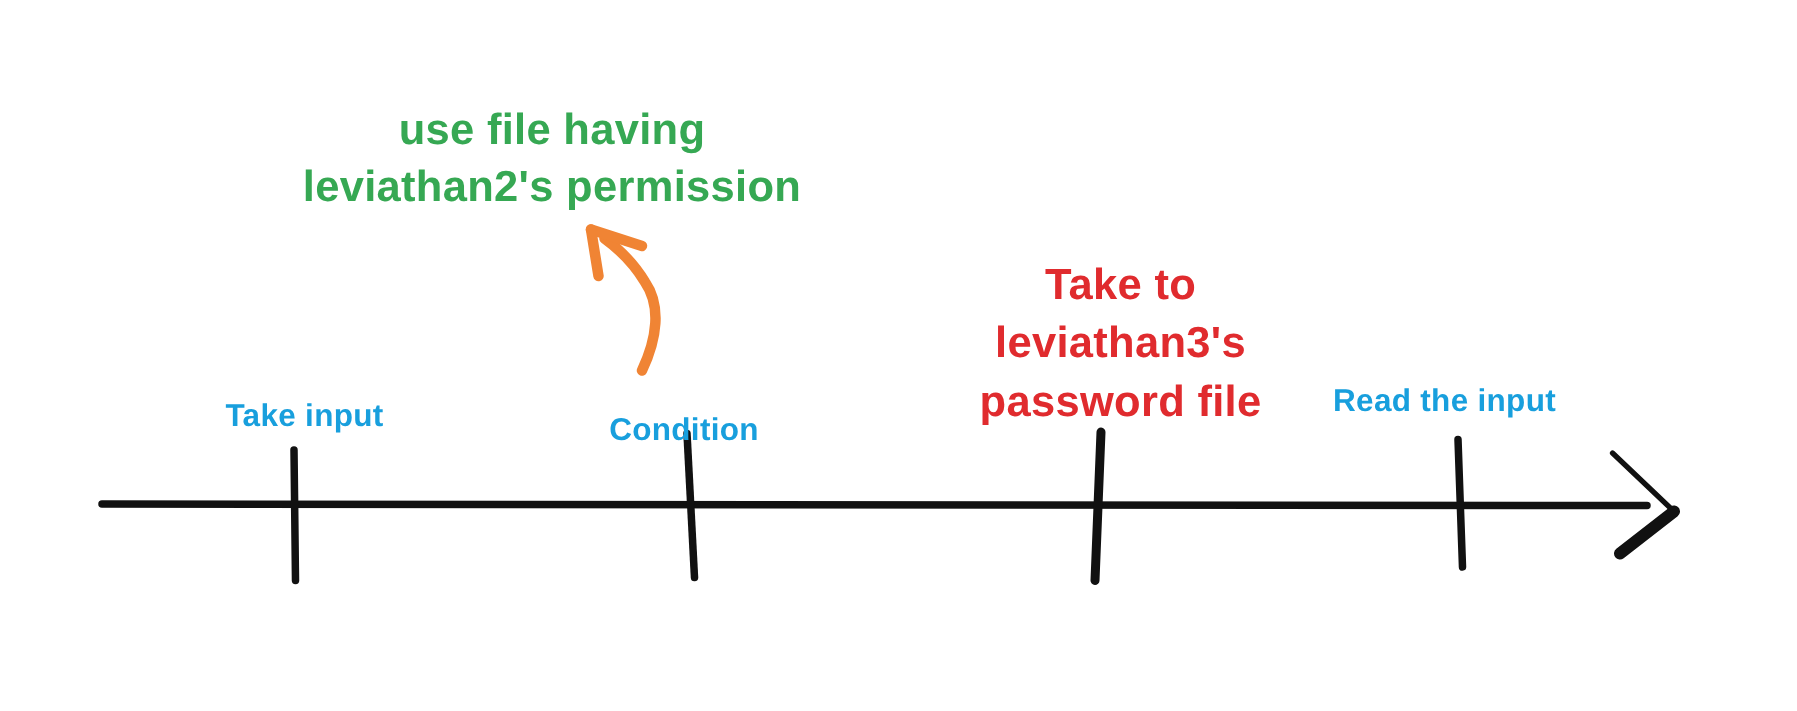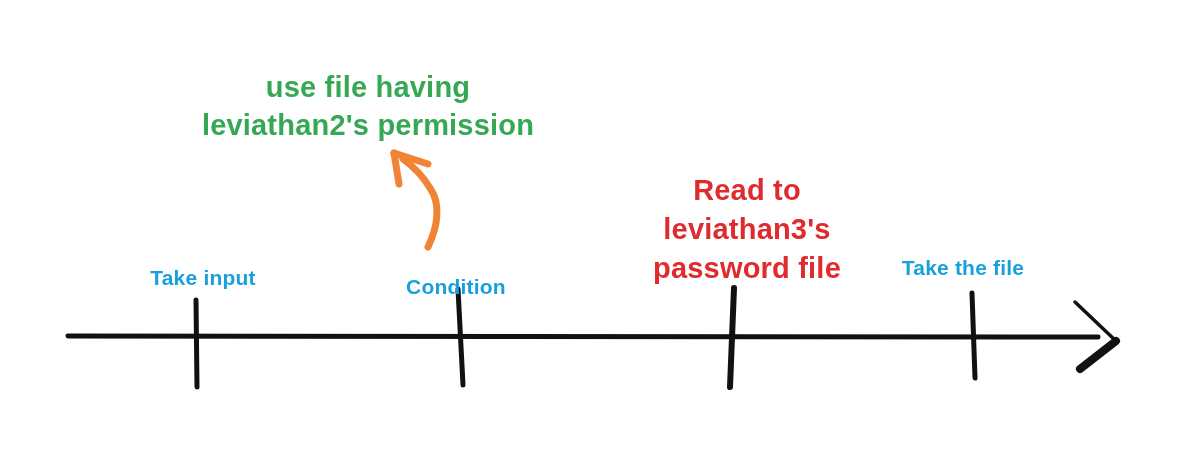--- a/index.html
+++ b/index.html
@@ -65,19 +65,19 @@
     </g>
   </svg>
 
   <div class="label green" style="left:368px; top:68px;">use file having
 leviathan2's permission</div>
 
   <div class="label blue" style="left:203px; top:263px;">Take input</div>
 
   <div class="label blue" style="left:456px; top:272px;">Condition</div>
 
-  <div class="label red" style="left:747px; top:171px;">Read to
+  <div class="label red" style="left:747px; top:171px;">Take to
 leviathan3's
 password file</div>
 
-  <div class="label blue" style="left:963px; top:253px;">Take the file</div>
+  <div class="label blue" style="left:963px; top:253px;">Read the input</div>
 
 </div>
 
 </body></html>

